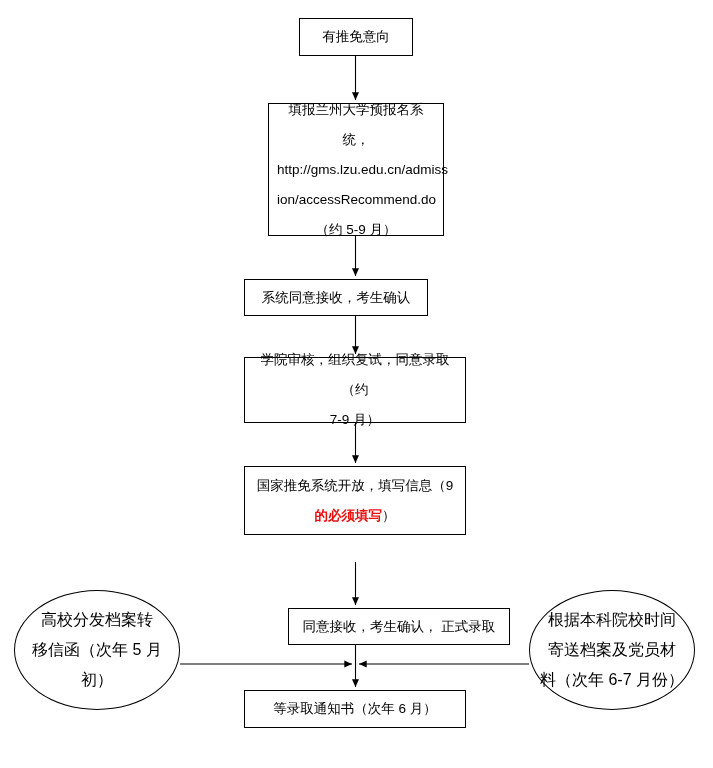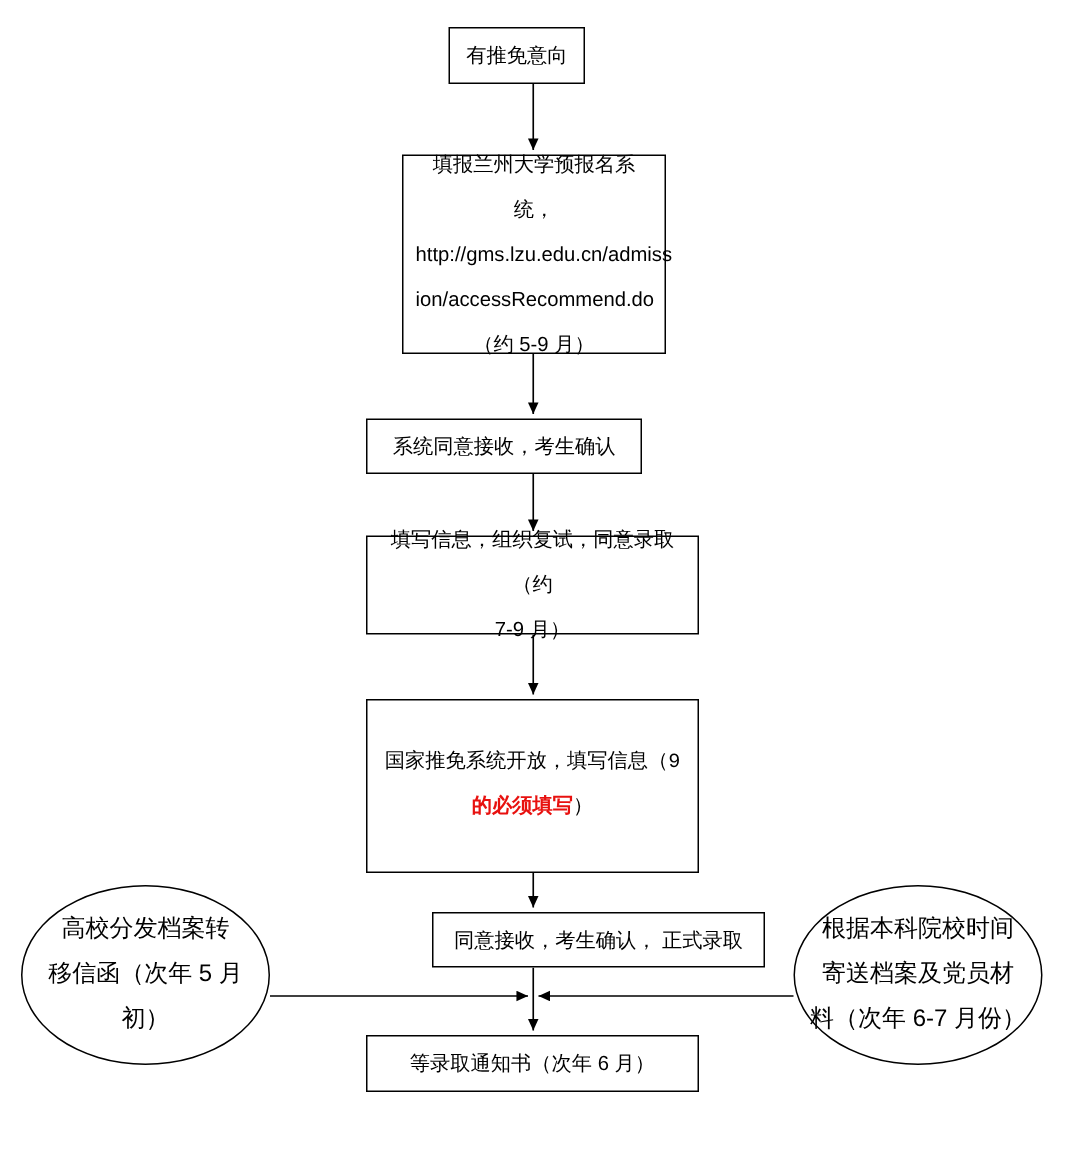--- a/index.html
+++ b/index.html
@@ -78,21 +78,21 @@
       <line x1="355.5" y1="236" x2="355.5" y2="276" marker-end="url(#arrowhead)"></line>
       <line x1="355.5" y1="316" x2="355.5" y2="354" marker-end="url(#arrowhead)"></line>
       <line x1="355.5" y1="423" x2="355.5" y2="463" marker-end="url(#arrowhead)"></line>
       <line x1="355.5" y1="562" x2="355.5" y2="605" marker-end="url(#arrowhead)"></line>
       <line x1="355.5" y1="645" x2="355.5" y2="687" marker-end="url(#arrowhead)"></line>
       <path d="M180,664 L352,664" marker-end="url(#arrowhead)"></path>
       <path d="M529,664 L359,664" marker-end="url(#arrowhead)"></path>
     </g>
   </svg>
 
-  <div class="box" style="left:299px; top:18px; width:91px; height:38px;">
+  <div class="box" style="left:299px; top:18px; width:114px; height:38px;">
     <div class="inner">
       <div>有推免意向</div>
     </div>
   </div>
 
   <div class="box" style="left:268px; top:103px; width:176px; height:133px;">
     <div class="inner">
       <div>填报兰州大学预报名系统，</div>
       <div>http://gms.lzu.edu.cn/admiss</div>
       <div>ion/accessRecommend.do</div>
@@ -101,26 +101,26 @@
   </div>
 
   <div class="box" style="left:244px; top:279px; width:184px; height:37px;">
     <div class="inner">
       <div>系统同意接收，考生确认</div>
     </div>
   </div>
 
   <div class="box" style="left:244px; top:357px; width:222px; height:66px;">
     <div class="inner">
-      <div>填写信息，组织复试，同意录取（约</div>
+      <div>学院审核，组织复试，同意录取（约</div>
       <div>7-9 月）</div>
     </div>
   </div>
 
-  <div class="box" style="left:244px; top:466px; width:222px; height:116px;font-family:Liberation Mono, monospace;">
+  <div class="box" style="left:244px; top:466px; width:222px; height:69px;">
     <div class="inner">
       <div>国家推免系统开放，填写信息（9</div>
       <div>
         <span class="red">的必须填写</span><span>）</span>
       </div>
     </div>
   </div>
 
   <div class="box" style="left:244px; top:608px; width:222px; height:37px;margin-left:44px;">
     <div class="inner">

